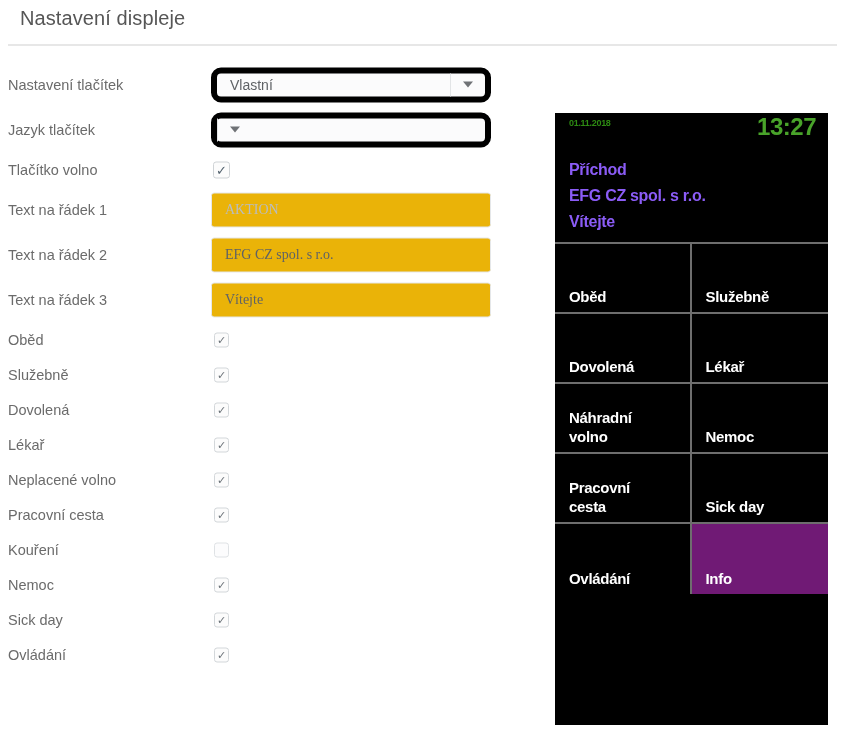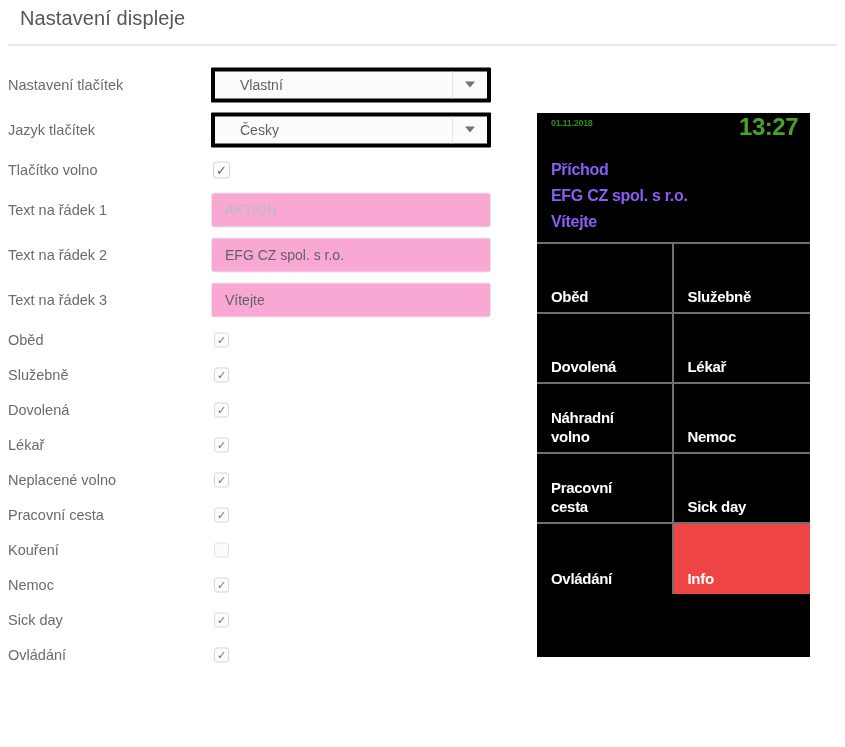--- a/index.html
+++ b/index.html
@@ -63,26 +63,25 @@
 
   
   .select-box {
     position: absolute;
     left: 211px;
     top: 50%;
     transform: translateY(-50%);
     width: 280px;
     height: 35px;
     box-sizing: border-box;
-    border: 4px solid #000000;
-    border-radius: 1px;
+    border: 6px solid #000000;
+    border-radius: 10px;
     background: #fbfbfc;
     display: flex;
     align-items: center;
-    padding-left: 12px;
   }
   .select-value {
     flex: 1;
     padding-left: 13px;
     font-size: 14px;
     color: #5f6266;
     white-space: nowrap;
     overflow: hidden;
   }
   .select-arrow-cell {
@@ -105,22 +104,22 @@
   .text-input {
     position: absolute;
     left: 211px;
     top: 50%;
     transform: translateY(-50%);
     width: 280px;
     height: 35px;
     box-sizing: border-box;
     border: 1px solid #e5e7e9;
     border-radius: 3px;
-    background: #f9a8d4;
-    font-family: Liberation Sans, sans-serif;
+    background: #eab308;
+    font-family: Liberation Serif, serif;
     font-size: 14px;
     color: #5f6266;
     padding: 0 13px;
     outline: none;
   }
   .text-input::placeholder { color: #b9bcc0; }
 
   
   .cb {
     position: absolute;
@@ -150,24 +149,24 @@
     line-height: 1;
     color: #53626e;
     font-family: "DejaVu Sans", sans-serif;
   }
   .cb.small .tick { font-size: 11px; color: #6a7177; }
   .cb.unchecked { border-color: #dfe2e5; background: #fcfcfd; }
 
   
   .device {
     position: absolute;
-    left: 537px;
+    left: 555px;
     top: 113px;
     width: 273px;
-    height: 544px;
+    height: 612px;
     background: #000000;
     overflow: hidden;
     font-family: "DejaVu Sans Mono", monospace;
   }
   .device-header {
     position: relative;
     height: 131px;
     border-bottom: 2px solid #6e6e6e;
     box-sizing: border-box;
   }
@@ -226,42 +225,41 @@
     left: 14px;
     bottom: 6px;
     right: 4px;
     color: #ffffff;
     font-size: 15px;
     font-weight: bold;
     line-height: 19px;
     font-family: "Liberation Sans", sans-serif;
     letter-spacing: -0.3px;
   }
-  .cell.highlight { background: #ef4444; border-right: none; }
+  .cell.highlight { background: #701a75; border-right: none; }
 </style>
 </head>
 <body>
 
 <div class="page-title">Nastavení displeje</div>
 <div class="title-divider"></div>
 
 <div class="form-area" id="form-area">
     <div class="form-row">
       <div class="row-label">Nastavení tlačítek</div>
       <div class="select-box">
         <div class="select-value">Vlastní</div>
         <div class="select-arrow-cell">
           <div class="caret"></div>
         </div>
       </div>
     </div>
     <div class="form-row">
       <div class="row-label">Jazyk tlačítek</div>
       <div class="select-box">
-        <div class="select-value">Česky</div>
         <div class="select-arrow-cell">
           <div class="caret"></div>
         </div>
       </div>
     </div>
     <div class="form-row short">
       <div class="row-label">Tlačítko volno</div>
       <div class="cb big">
         <span class="tick">✓</span>
       </div>

